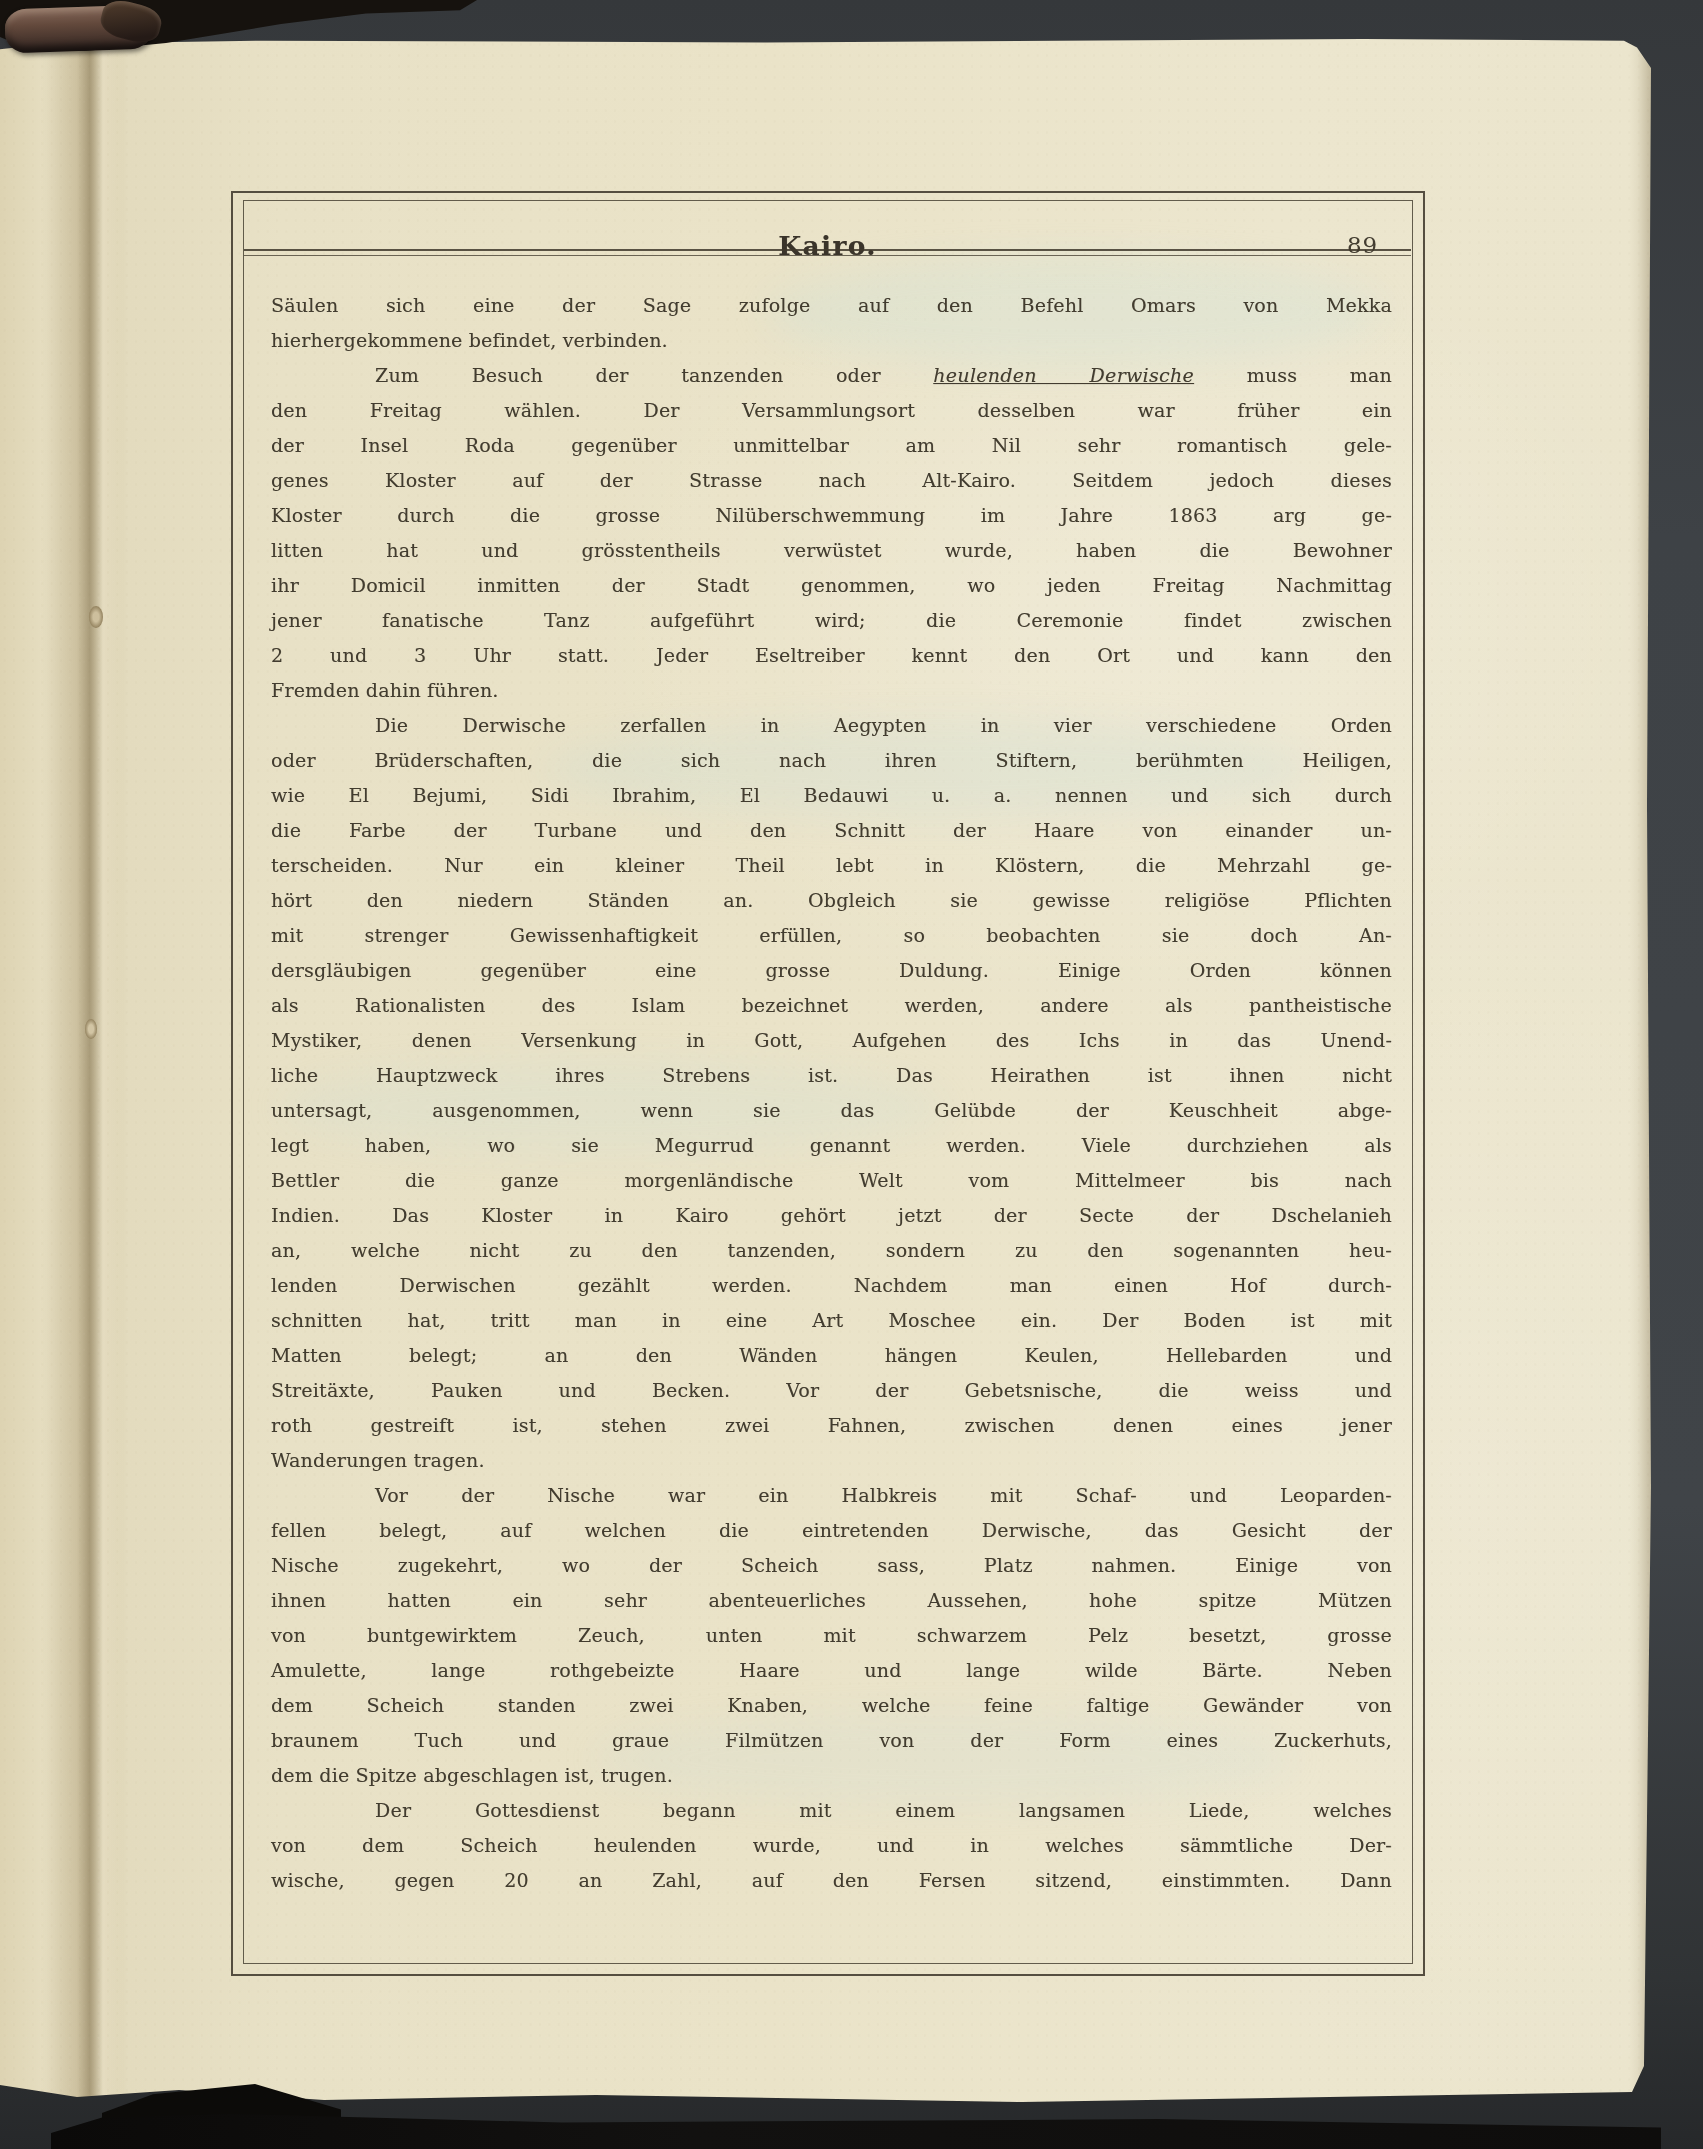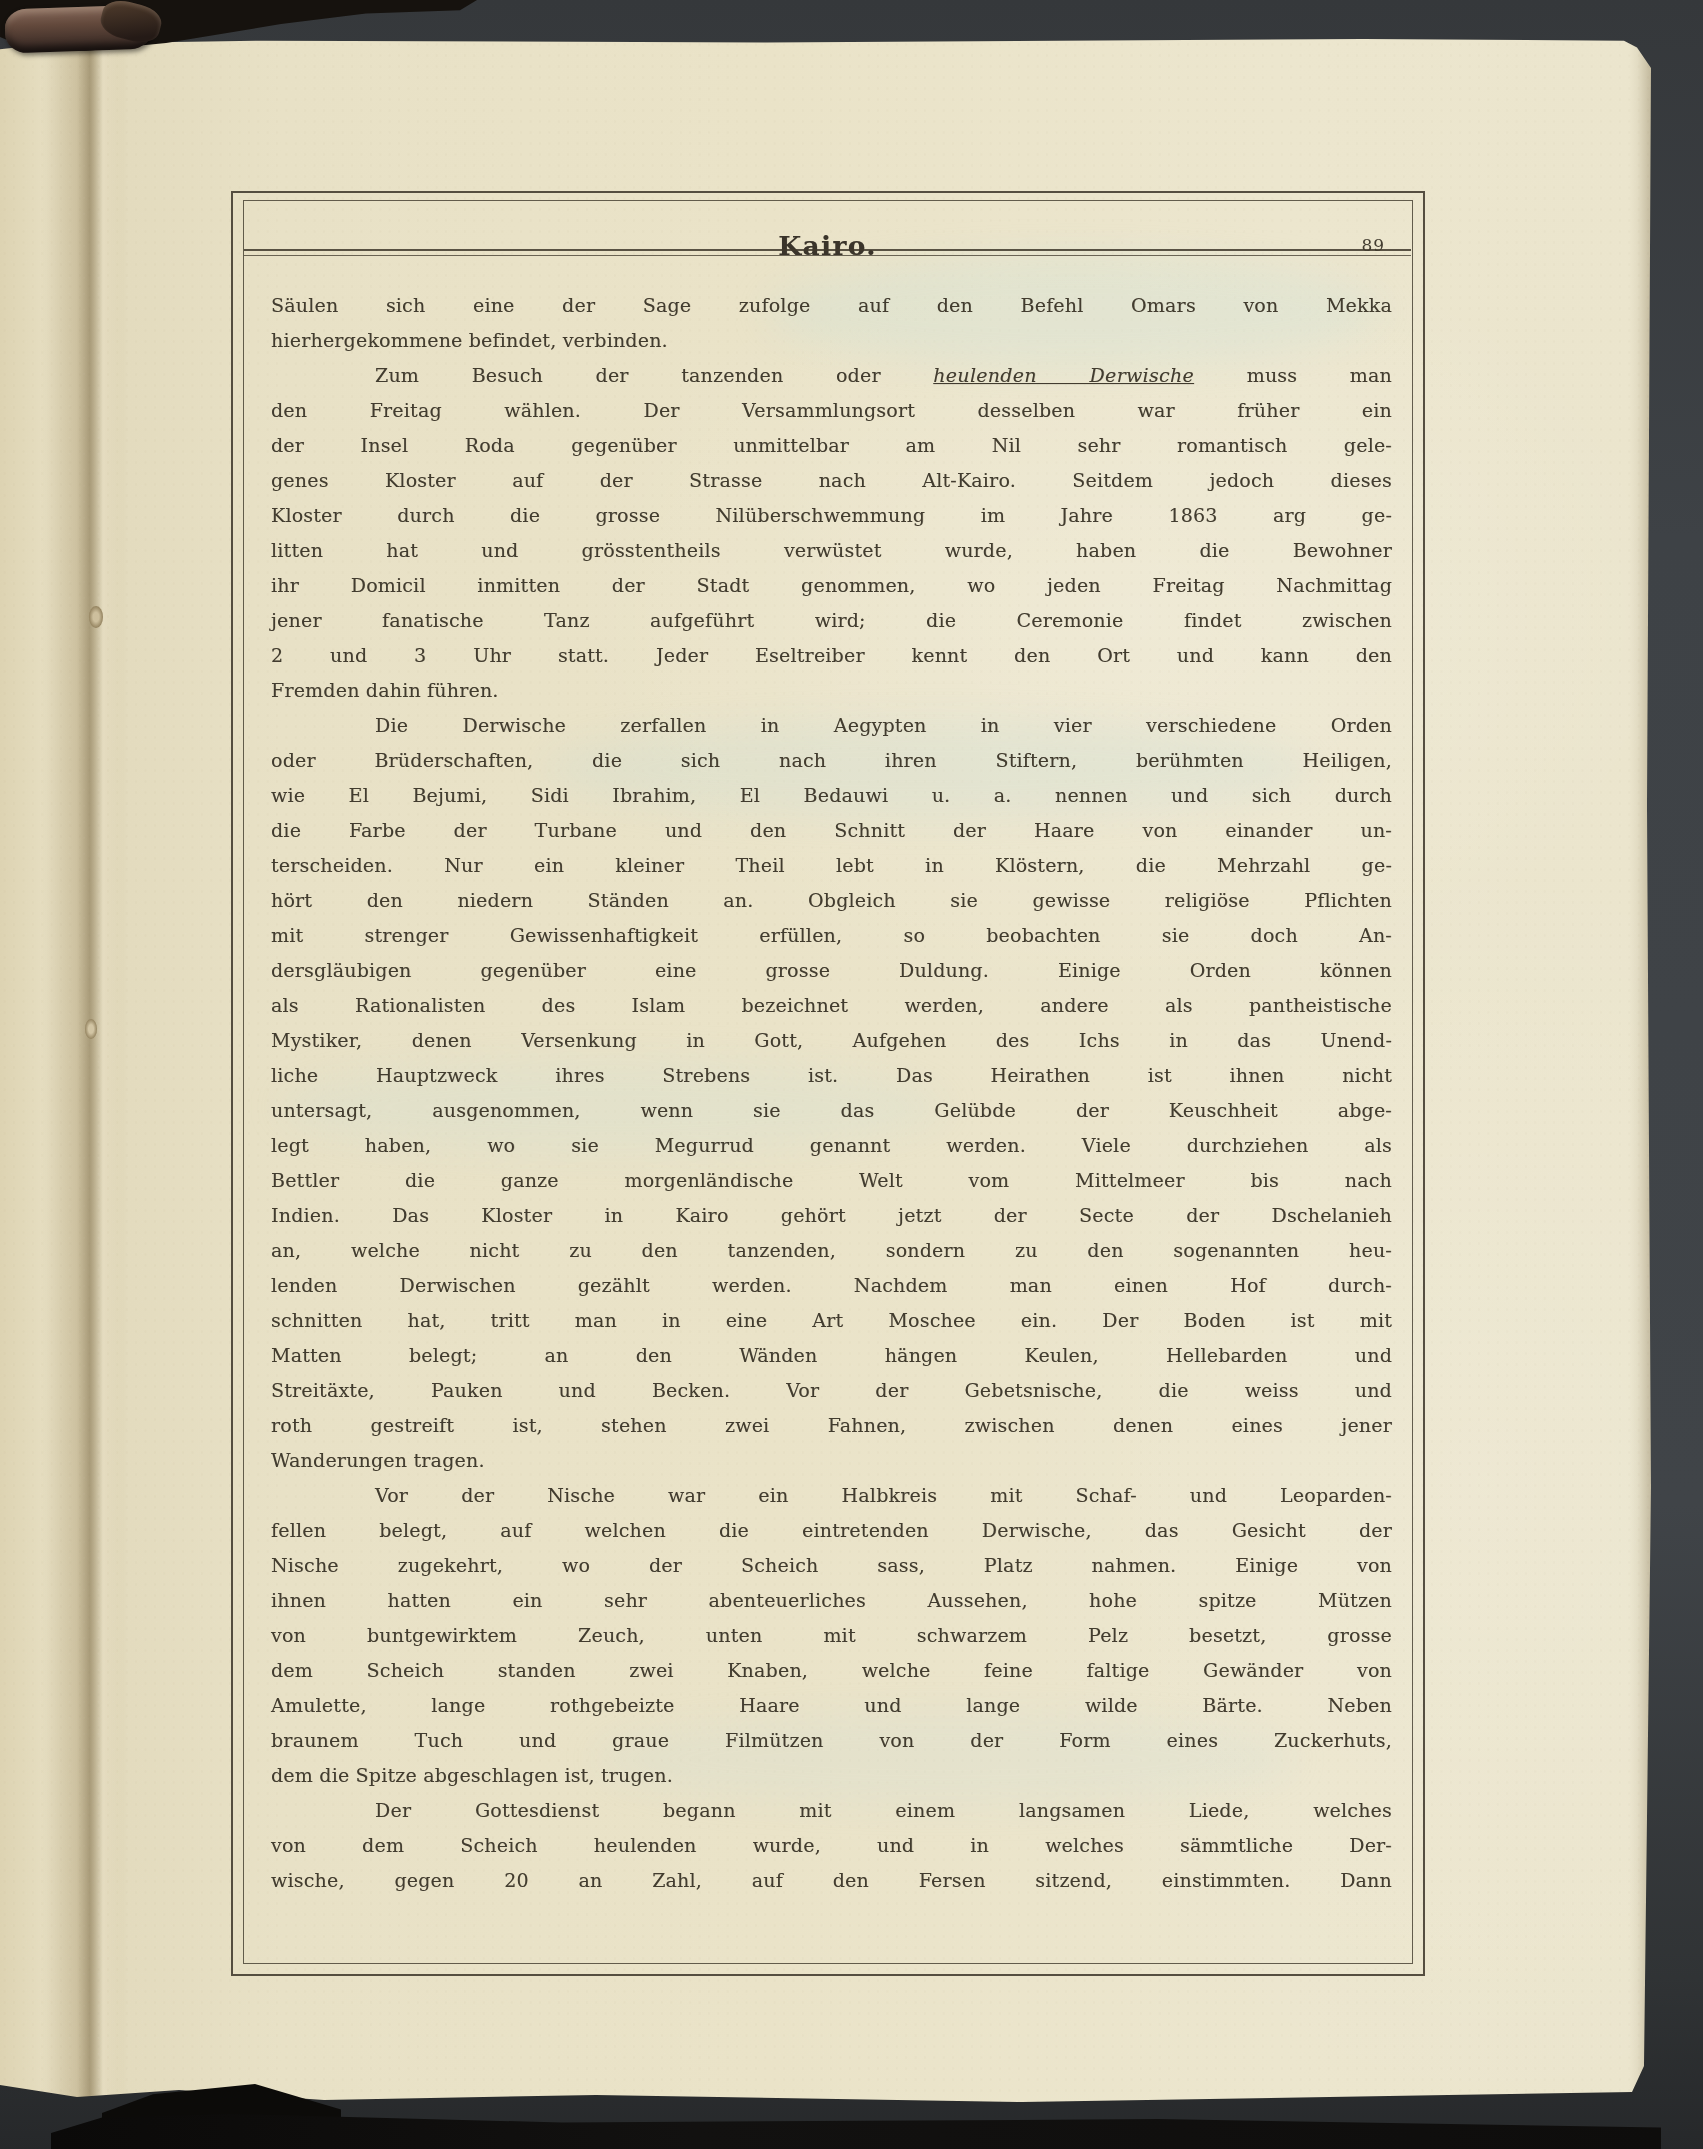--- a/index.html
+++ b/index.html
@@ -61,22 +61,22 @@
   .frame-outer{position:absolute;left:231px;top:191px;width:1194px;height:1785px;
     border:2px solid rgba(64,57,44,0.88);box-sizing:border-box;}
   .frame-inner{position:absolute;left:243px;top:200px;width:1170px;height:1764px;
     border:1.4px solid rgba(64,57,44,0.80);box-sizing:border-box;}
 
   
   .header-band{position:absolute;left:244px;top:202px;width:1167px;height:47px;margin-top:19px;}
   .page-title{position:absolute;left:0;width:100%;text-align:center;top:0;height:47px;line-height:49px;
     font-size:26.4px;font-weight:700;letter-spacing:1.4px;color:#3a342a;
     text-shadow:0.3px 0.3px 0.4px rgba(58,52,42,0.35);}
-  .page-number{position:absolute;right:26px;top:0;height:47px;line-height:49px;
-    font-size:17px;letter-spacing:0.9px;color:#433d31;}
+  .page-number{position:absolute;right:33px;top:0;height:47px;line-height:49px;
+    font-size:23px;letter-spacing:0.9px;color:#433d31;}
   .header-rule{position:absolute;left:244px;top:249px;width:1167px;height:6.8px;
     border-top:2.6px solid rgba(64,57,44,0.85);border-bottom:1.4px solid rgba(64,57,44,0.75);box-sizing:border-box;}
 
   
   .text-block{position:absolute;left:271px;top:288px;width:1121px;color:#423c2f;}
   .line{height:35px;line-height:35px;font-size:19px;letter-spacing:0.2px;
     text-align:justify;text-align-last:justify;text-justify:inter-word;white-space:nowrap;
     text-shadow:0.3px 0.3px 0.4px rgba(62,54,42,0.33);}
   .line{white-space:normal;}
   .line.ind{padding-left:104px;}
@@ -150,22 +150,22 @@
       <div class="line">schnitten hat, tritt man in eine Art Moschee ein. Der Boden ist mit</div>
       <div class="line">Matten belegt; an den Wänden hängen Keulen, Hellebarden und</div>
       <div class="line">Streitäxte, Pauken und Becken. Vor der Gebetsnische, die weiss und</div>
       <div class="line">roth gestreift ist, stehen zwei Fahnen, zwischen denen eines jener</div>
       <div class="line pend">Wanderungen tragen.</div>
       <div class="line ind">Vor der Nische war ein Halbkreis mit Schaf- und Leoparden-</div>
       <div class="line">fellen belegt, auf welchen die eintretenden Derwische, das Gesicht der</div>
       <div class="line">Nische zugekehrt, wo der Scheich sass, Platz nahmen. Einige von</div>
       <div class="line">ihnen hatten ein sehr abenteuerliches Aussehen, hohe spitze Mützen</div>
       <div class="line">von buntgewirktem Zeuch, unten mit schwarzem Pelz besetzt, grosse</div>
+      <div class="line">Amulette, lange rothgebeizte Haare und lange wilde Bärte. Neben</div>
       <div class="line">dem Scheich standen zwei Knaben, welche feine faltige Gewänder von</div>
-      <div class="line">Amulette, lange rothgebeizte Haare und lange wilde Bärte. Neben</div>
       <div class="line">braunem Tuch und graue Filmützen von der Form eines Zuckerhuts,</div>
       <div class="line pend">dem die Spitze abgeschlagen ist, trugen.</div>
       <div class="line ind">Der Gottesdienst begann mit einem langsamen Liede, welches</div>
       <div class="line">von dem Scheich heulenden wurde, und in welches sämmtliche Der-</div>
       <div class="line">wische, gegen 20 an Zahl, auf den Fersen sitzend, einstimmten. Dann</div>
     </div>
 
 </div>
 
 

